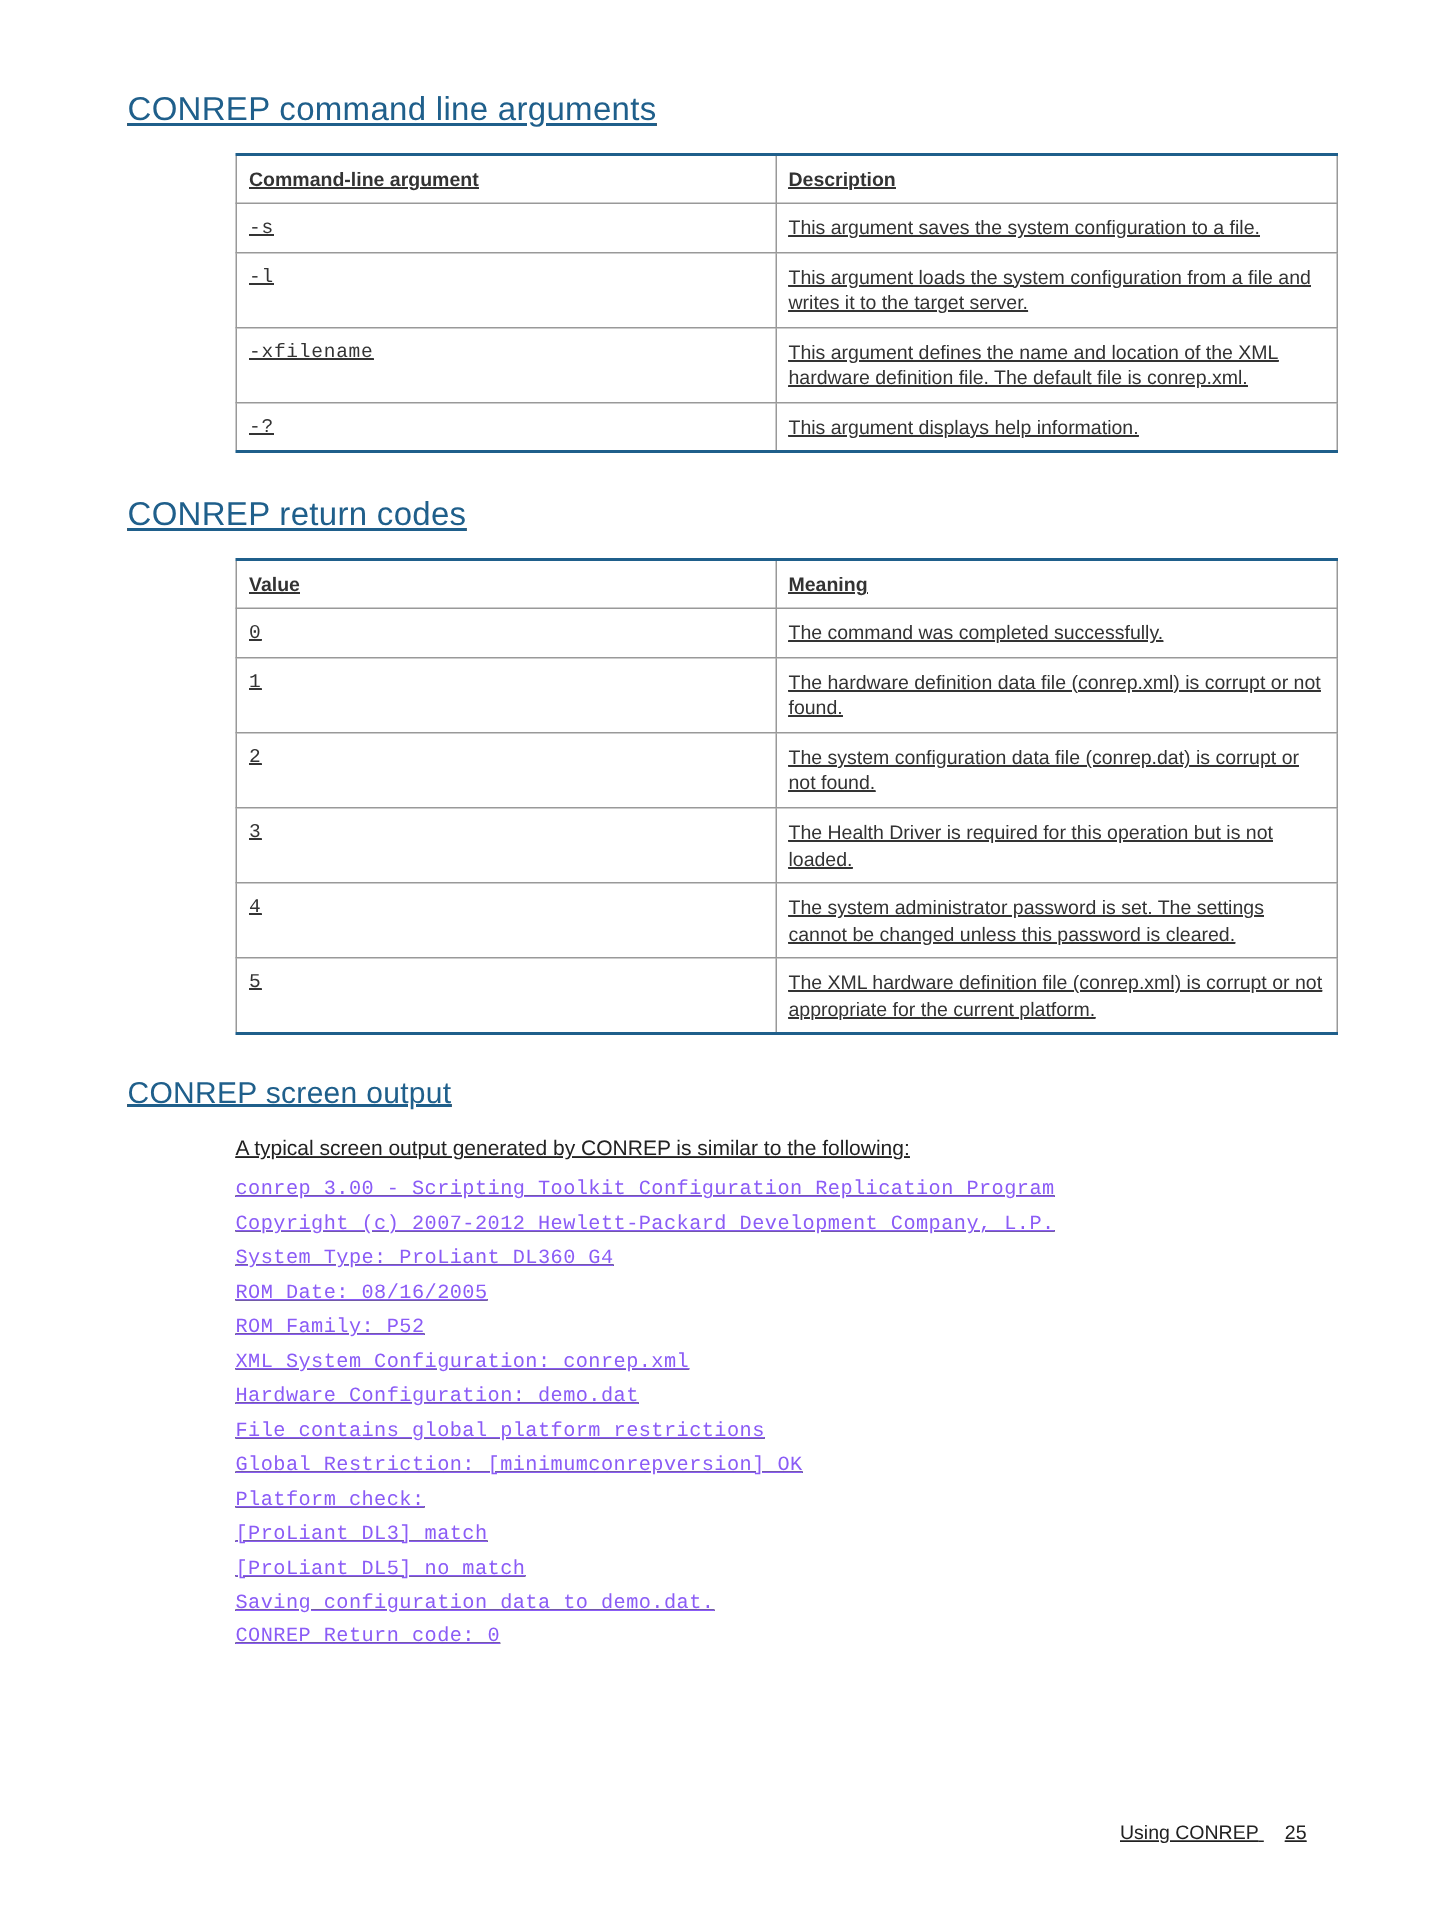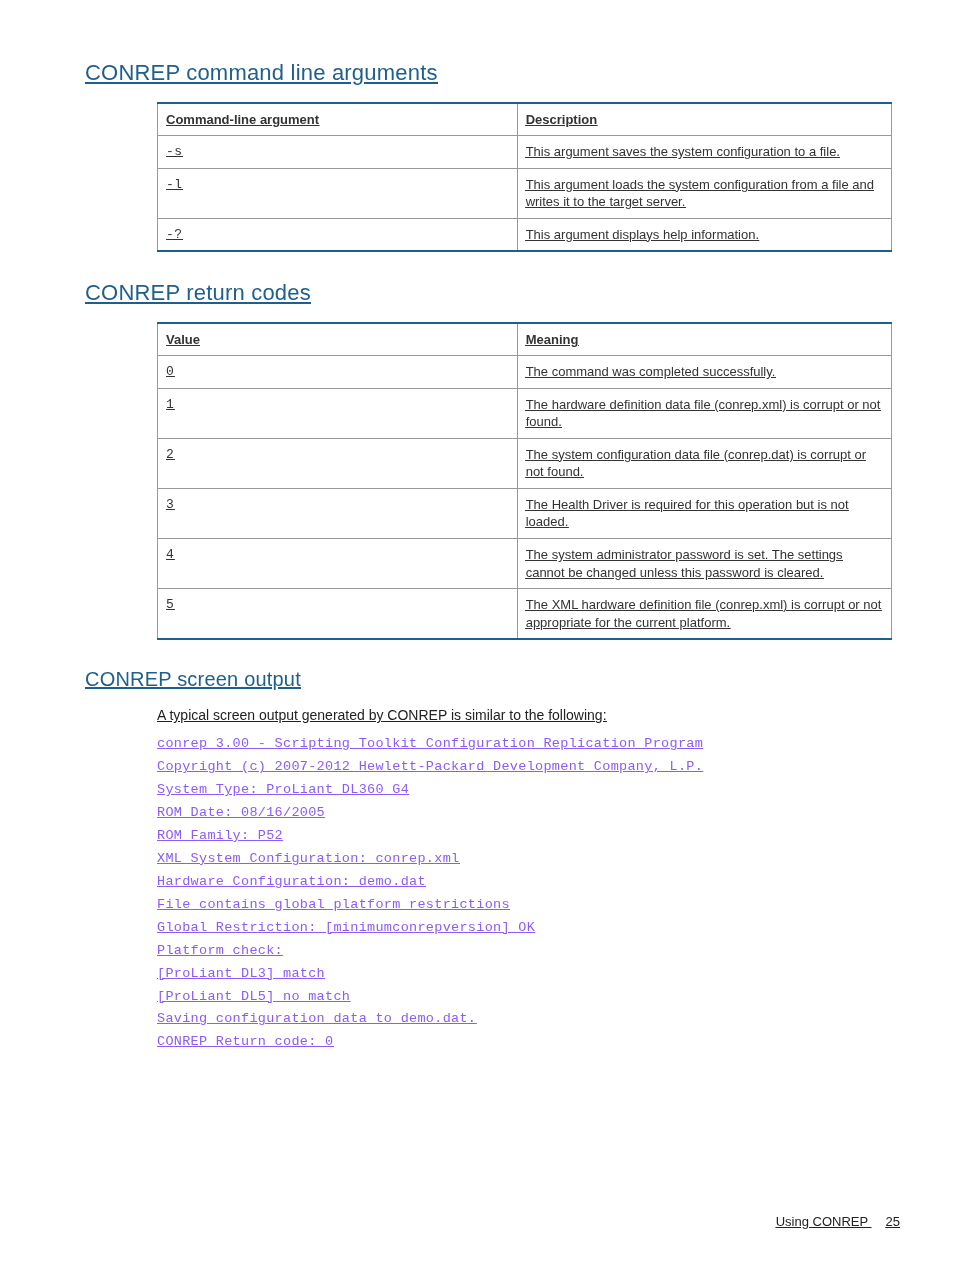--- a/index.html
+++ b/index.html
@@ -66,21 +66,21 @@
       font-size: 13.5px;
       line-height: 1.7;
       white-space: pre;
       margin-left: 72px;
       color: #8b5cf6;
       letter-spacing: 0.3px;
     }
     .footer {
       position: absolute;
       bottom: 42px;
-      right: 54px;
+      right: 83px;
       font-size: 13px;
       color: #222;
     }
     .footer .pg {
       margin-left: 14px;
     }
   </style>
 </head>
 <body>
 
@@ -94,20 +94,24 @@
     </tr>
   </thead>
   <tbody id="args-body">
       <tr>
         <td class="mono">-s</td>
         <td>This argument saves the system configuration to a file.</td>
       </tr>
       <tr>
         <td class="mono">-l</td>
         <td>This argument loads the system configuration from a file and writes it to the target server.</td>
+      </tr>
+      <tr>
+        <td class="mono">-xfilename</td>
+        <td>This argument defines the name and location of the XML hardware definition file. The default file is conrep.xml.</td>
       </tr>
       <tr>
         <td class="mono">-?</td>
         <td>This argument displays help information.</td>
       </tr>
     </tbody>
 </table>
 
 <h2>CONREP return codes</h2>
 

